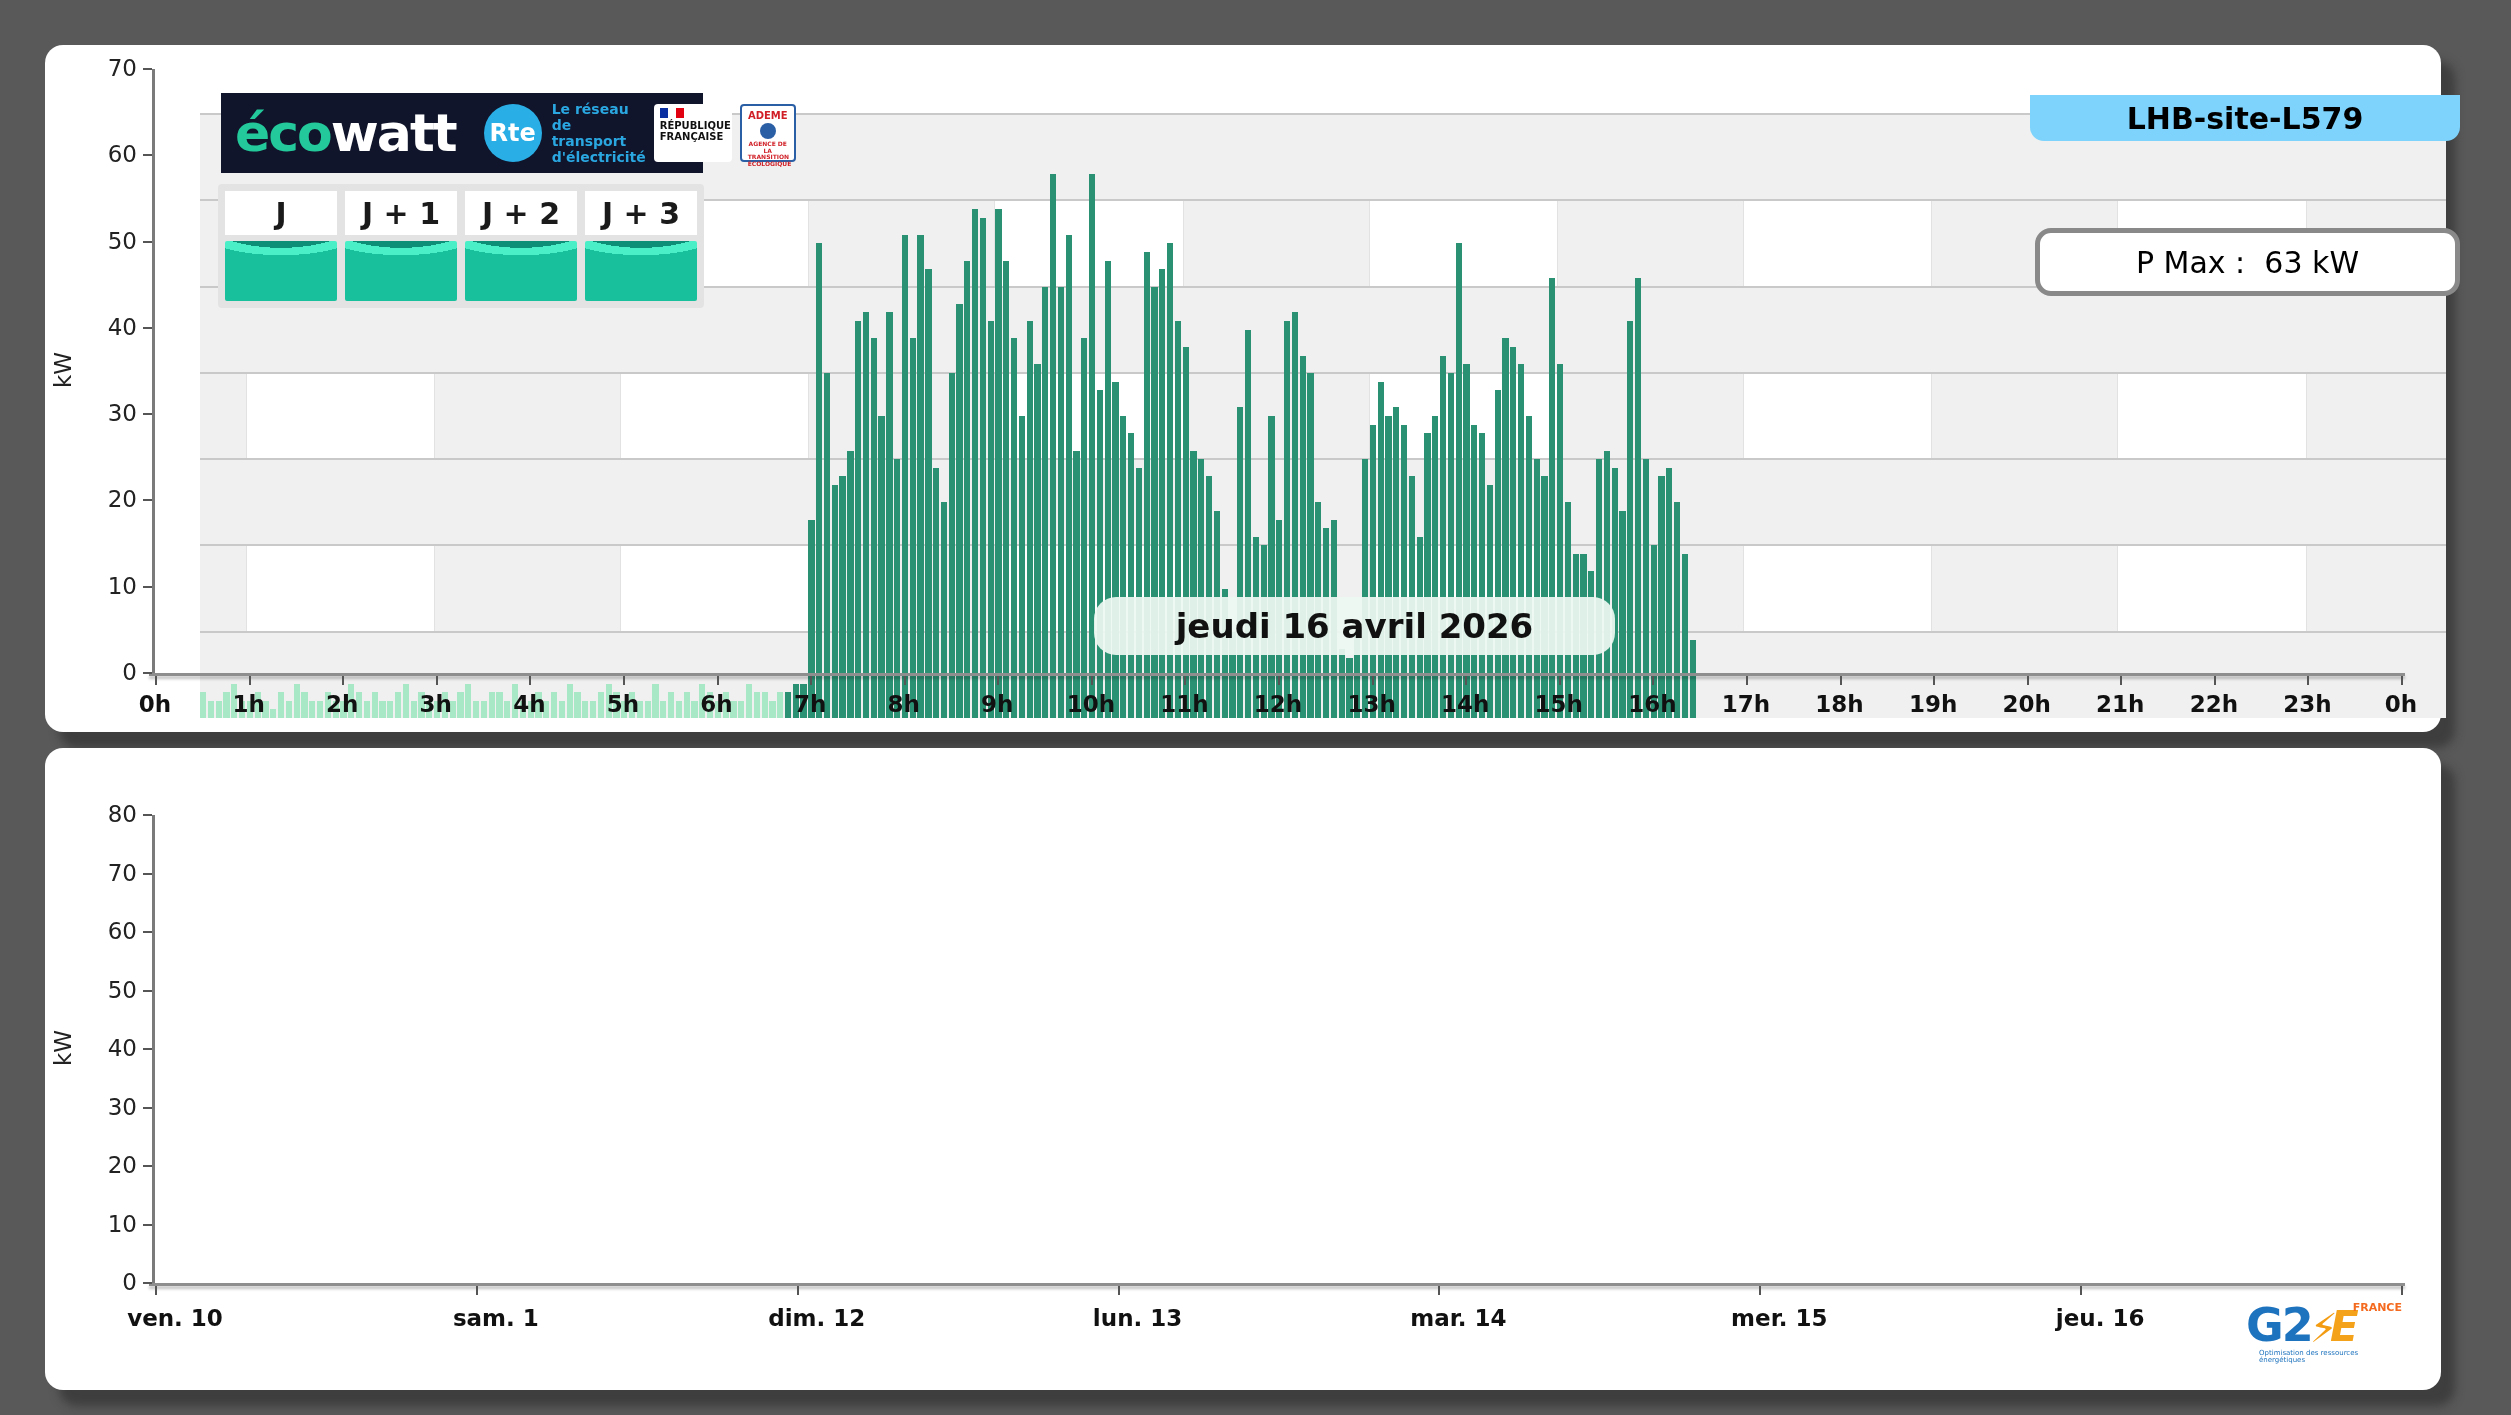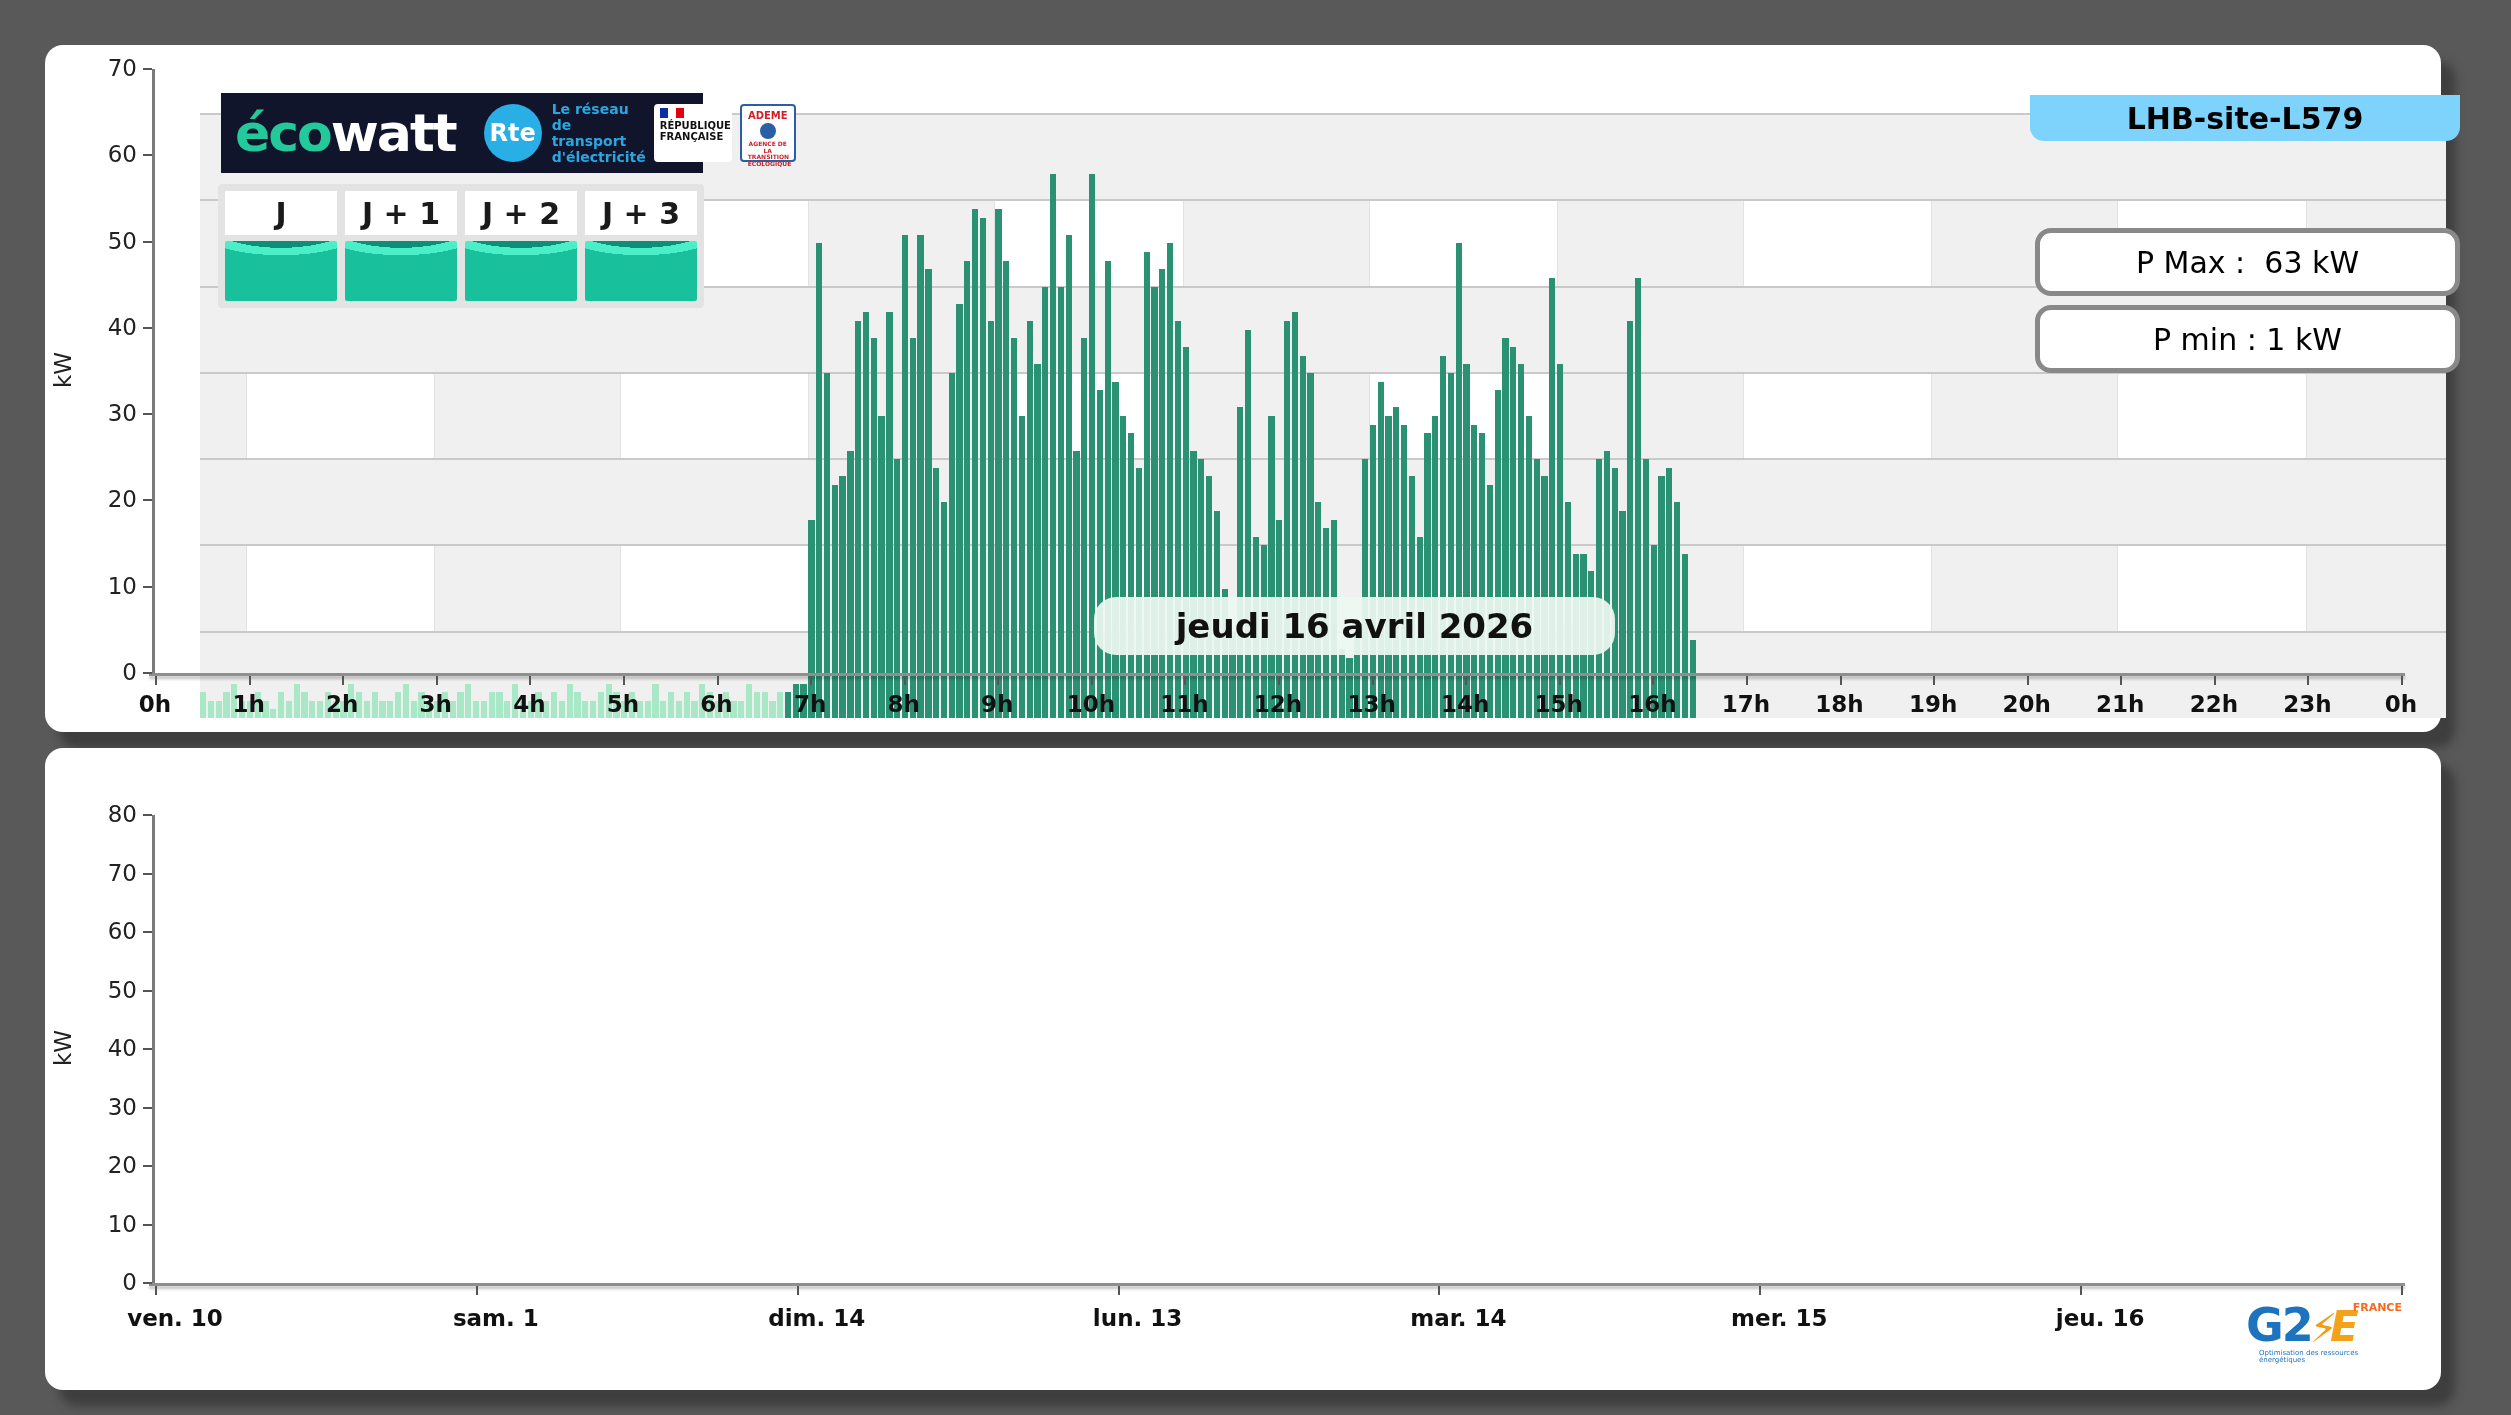--- a/index.html
+++ b/index.html
@@ -320,21 +320,20 @@
         <div class="gauge"></div>
       </div>
       <div class="day-btn">
         <div class="lbl">J + 3</div>
         <div class="gauge"></div>
       </div>
     </div>
 
     <div class="title-box" style="left:1985px;top:50px;width:430px;height:46px;">LHB-site-L579</div>
     <div class="stat-box" style="left:1990px;top:183px;width:415px;height:58px;">P Max :  63 kW</div>
-    <div class="stat-box" style="left:1990px;top:260px;width:415px;height:58px;">P min : 1 kW</div>
 
     <div class="date-box" style="left:1049px;top:552px;width:521px;height:58px;">jeudi 16 avril 2026</div>
   </section>
 
   <section class="panel" id="panel-bottom">
 
     <div id="g2e">
       <div class="row">
         <span class="g2">G2</span>
         <span class="bolt">⚡</span>
@@ -432,21 +431,21 @@
     <div class="ylabel" style="left: 137px; top: 859.5px;">70</div>
     <div style="position: absolute; left: 143px; top: 872.5px; width: 9px; height: 2px; background: rgb(85, 85, 85);"></div>
     <div class="ylabel" style="left: 137px; top: 801px;">80</div>
     <div style="position: absolute; left: 143px; top: 814px; width: 9px; height: 2px; background: rgb(85, 85, 85);"></div>
     <div class="axis-unit" style="left: 45px; top: 1035px;">kW</div>
     <div class="tick" style="left: 155px; top: 1286px;"></div>
     <div class="xlabel" style="left: 175px; top: 1305px;">ven. 10</div>
     <div class="tick" style="left: 475.857px; top: 1286px;"></div>
     <div class="xlabel" style="left: 495.857px; top: 1305px;">sam. 1</div>
     <div class="tick" style="left: 796.714px; top: 1286px;"></div>
-    <div class="xlabel" style="left: 816.714px; top: 1305px;">dim. 14</div>
+    <div class="xlabel" style="left: 816.714px; top: 1305px;">dim. 12</div>
     <div class="tick" style="left: 1117.57px; top: 1286px;"></div>
     <div class="xlabel" style="left: 1137.57px; top: 1305px;">lun. 13</div>
     <div class="tick" style="left: 1438.43px; top: 1286px;"></div>
     <div class="xlabel" style="left: 1458.43px; top: 1305px;">mar. 14</div>
     <div class="tick" style="left: 1759.29px; top: 1286px;"></div>
     <div class="xlabel" style="left: 1779.29px; top: 1305px;">mer. 15</div>
     <div class="tick" style="left: 2080.14px; top: 1286px;"></div>
     <div class="xlabel" style="left: 2100.14px; top: 1305px;">jeu. 16</div>
     <div class="tick" style="left: 2401px; top: 1286px;"></div>
   </div>

